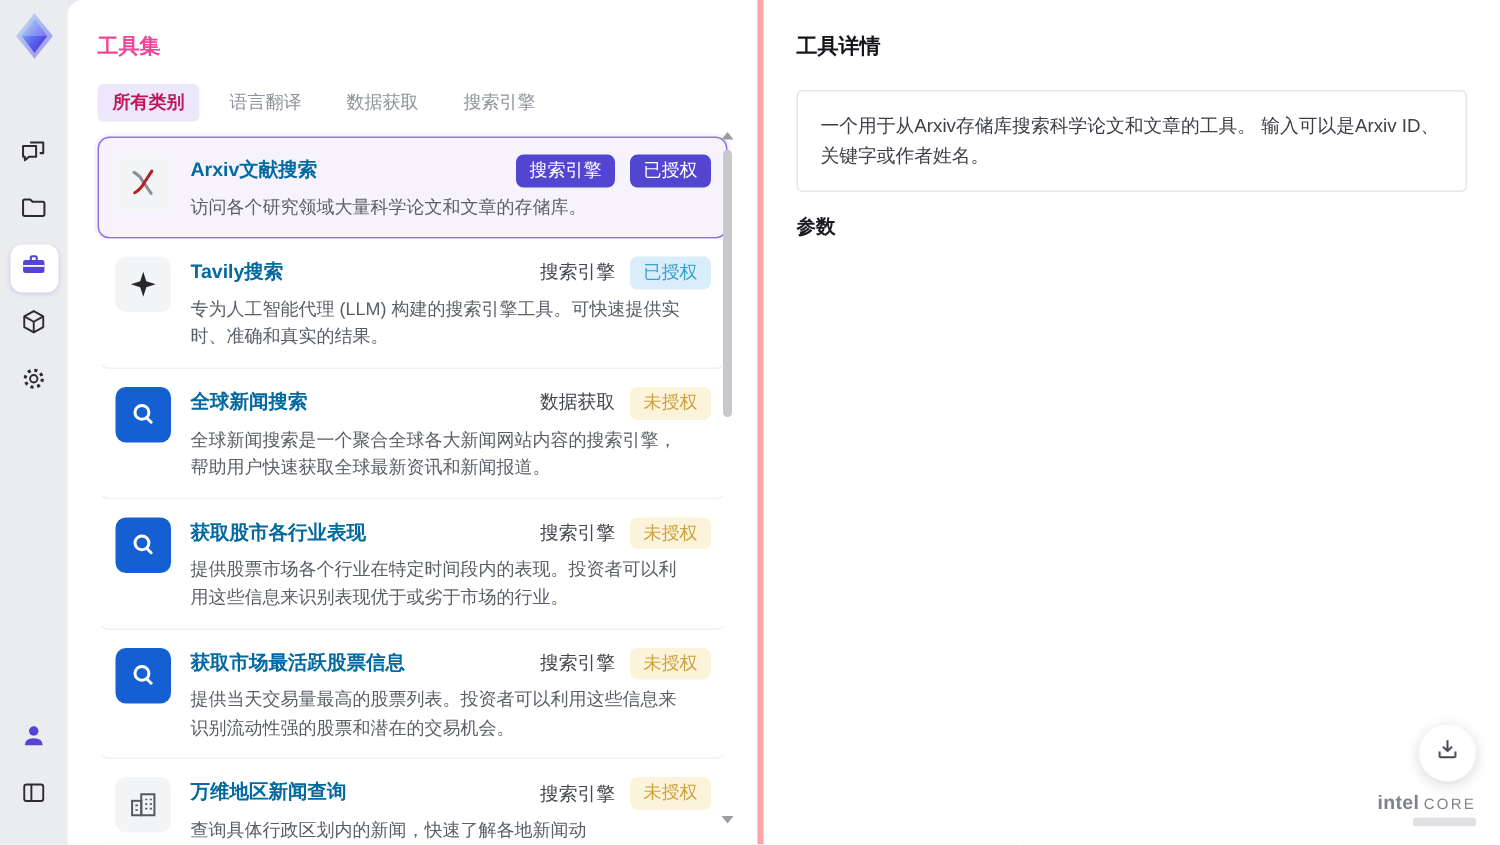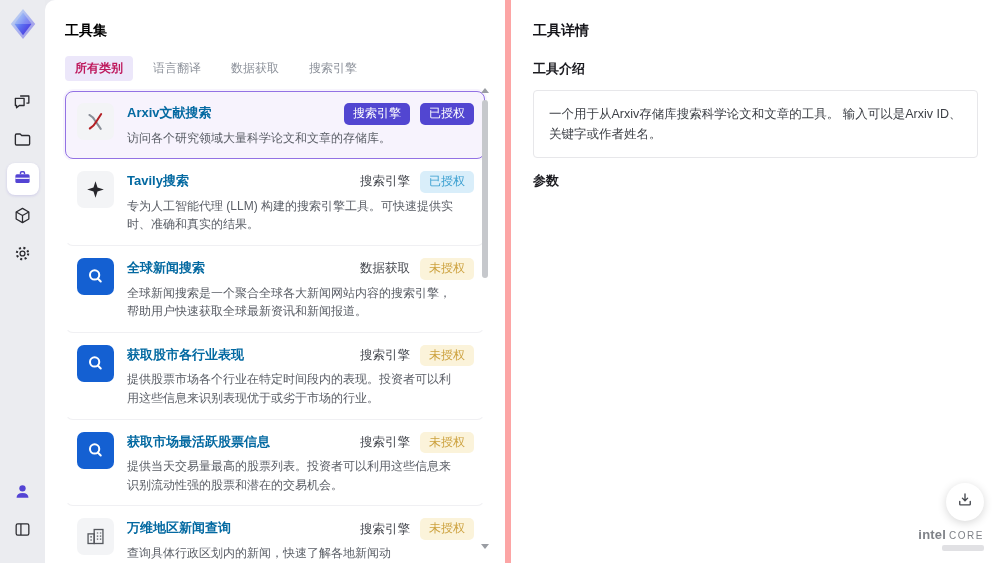--- a/index.html
+++ b/index.html
@@ -25,21 +25,21 @@
   }
   .nav-icon svg { width:19px; height:19px; }
   .nav-icon.active { background:#fff; box-shadow:0 1px 3px rgba(80,60,200,.18); }
   .sidebar .spacer { flex:1; }
 
   
   .main { flex:1; background:#fff; border-radius:10px 0 0 0; display:flex; position:relative; }
 
   
   .list-panel { width:460px; flex-shrink:0; position:relative; padding:16px 0 0 20px; }
-  .panel-title { font-size:14px; font-weight:bold; color:#000000; margin:6px 0 16px;font-family:Liberation Mono, monospace; }
+  .panel-title { font-size:14px; font-weight:bold; color:#ec4899; margin:6px 0 16px;font-family:Liberation Mono, monospace; }
   .tabs { display:flex; gap:10px; margin-bottom:10px; }
   .tab {
     font-size:12px; color:#8d929b; padding:4px 10px; border-radius:4px;
     cursor:pointer; white-space:nowrap;
   }
   .tab.active { color:#be185d; background:#ece7fa; font-weight:bold; }
 
   .tools { width:420px; }
   .tool-card {
     display:flex; align-items:flex-start;
@@ -81,21 +81,21 @@
     position:absolute; left:0; cursor:pointer;
   }
   .vscroll .arrow-up { top:0; border-bottom:5px solid #9a9da3; }
   .vscroll .arrow-down { bottom:0; border-top:5px solid #9a9da3; }
   .vscroll .thumb {
     position:absolute; top:12px; left:1px; width:6px; height:178px;
     background:#c6c8cc; border-radius:3px; cursor:grab;
   }
 
   
-  .detail-panel { flex:1; border-left:6px solid #fca5a5; padding:16px 22px; }
+  .detail-panel { flex:1; border-left:4px solid #fca5a5; padding:16px 22px; }
   .detail-title { font-size:14px; font-weight:bold; color:#141419; margin:6px 0 20px; }
   .section-title { font-size:13px; font-weight:bold; color:#1b1b20; margin:14px 0 12px; }
   .info-box {
     border:1px solid #e7e7ea; border-radius:4px; background:#fff;
     padding:13px 15px; font-size:12.5px; color:#3c3f45; line-height:1.6;
   }
   .param-box { border:1px solid #e7e7ea; border-radius:4px; background:#fff; padding:13px 15px; }
   .param-head { display:flex; align-items:baseline; gap:7px; }
   .param-name { font-size:13px; font-weight:bold; color:#1b1b20; }
   .param-type { font-size:11px; color:#9a9ea6; }
@@ -319,21 +319,20 @@
       <div class="vscroll">
         <div class="arrow-up"></div>
         <div class="thumb"></div>
         <div class="arrow-down"></div>
       </div>
     </section>
 
     <section class="detail-panel">
       <h1 class="detail-title">工具详情</h1>
 
-      <h2 class="section-title">工具介绍</h2>
       <div class="info-box">一个用于从Arxiv存储库搜索科学论文和文章的工具。 输入可以是Arxiv ID、关键字或作者姓名。</div>
 
       <h2 class="section-title">参数</h2>
     </section>
 
   </div>
 </div>
 
 <div class="fab">
   <span>

